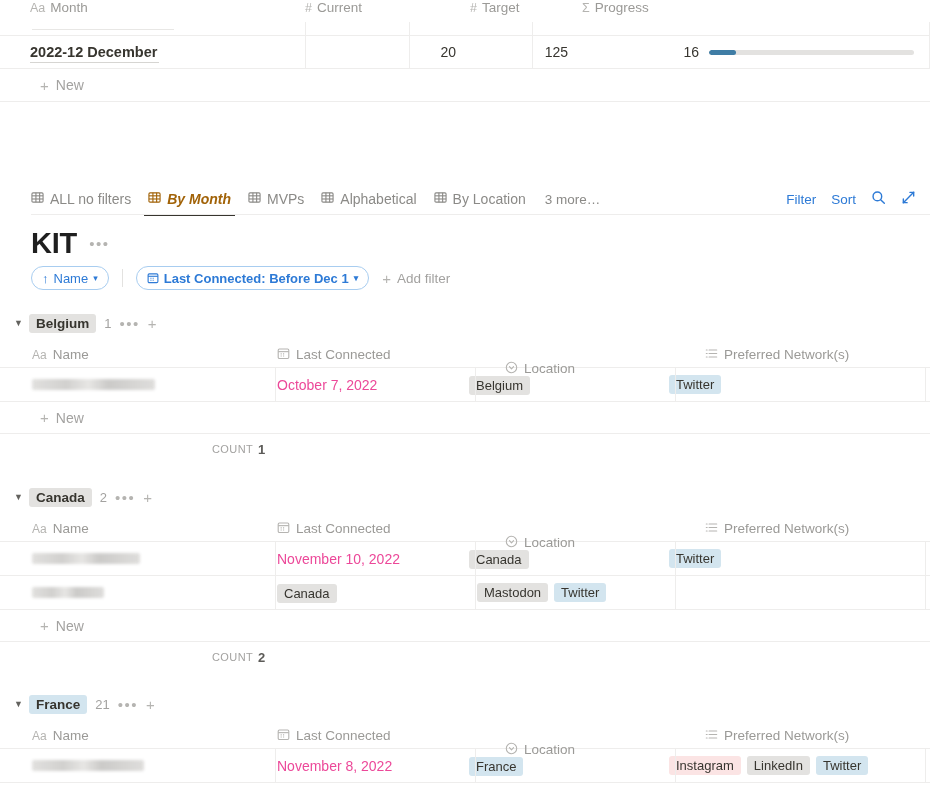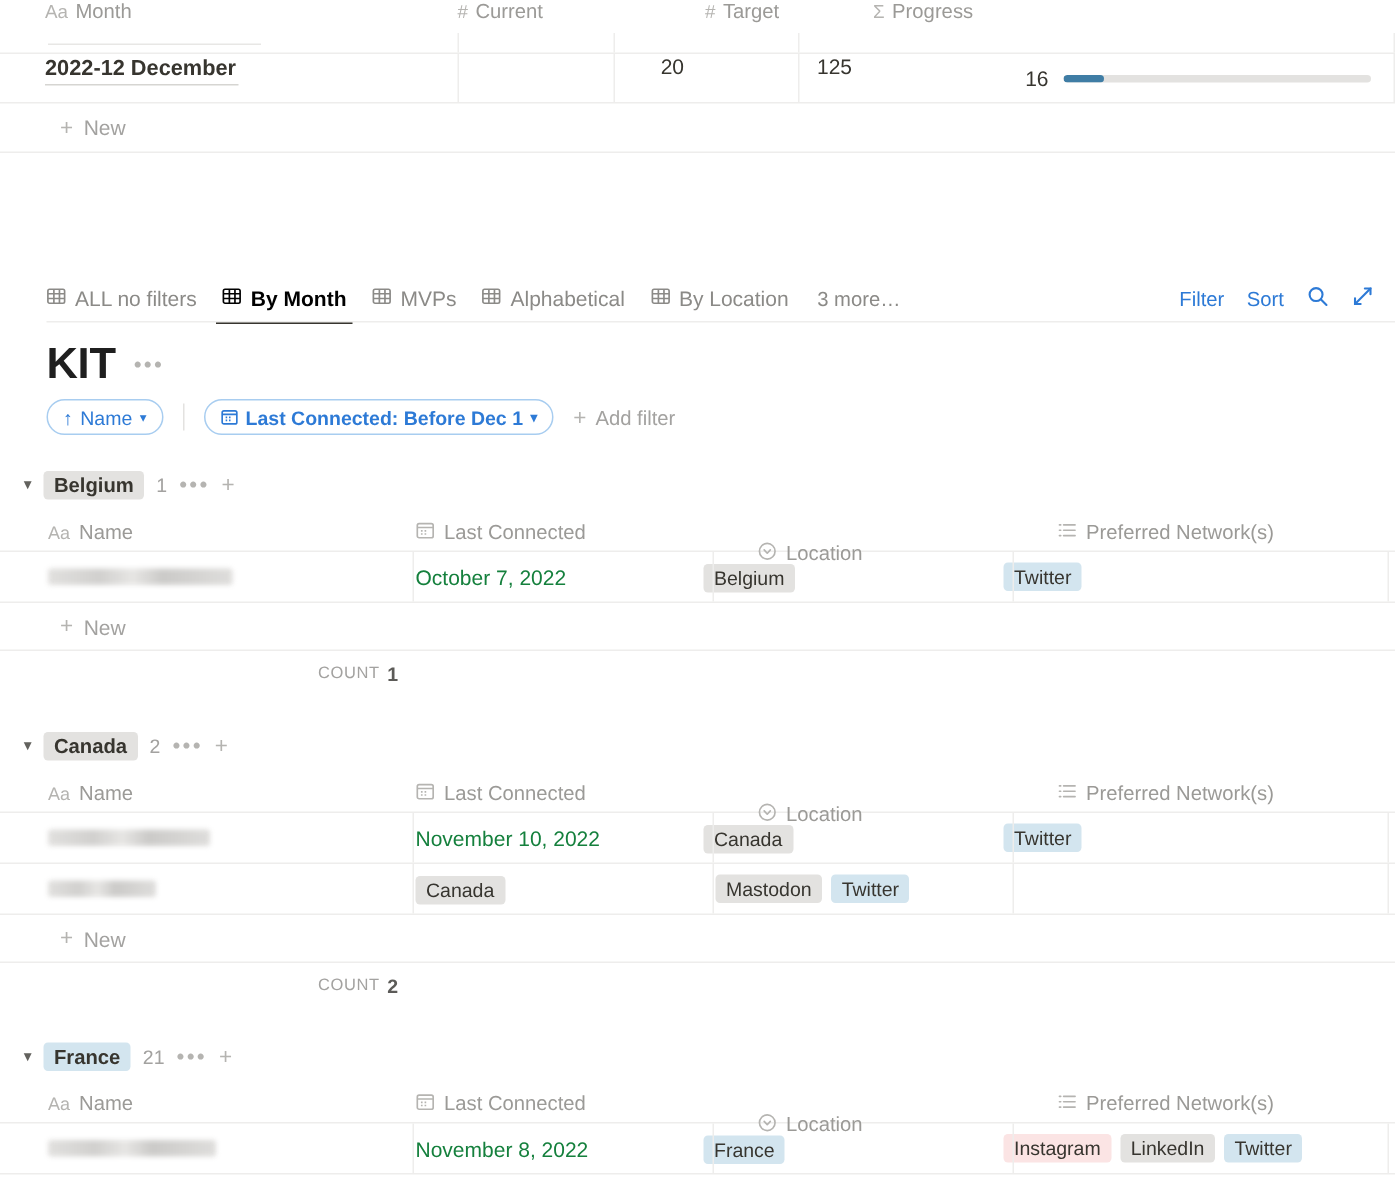--- a/index.html
+++ b/index.html
@@ -30,21 +30,21 @@
     height: 14px; border-bottom: 1px solid #eeedec; position: relative;
   }
   .tt-ghostrow .gline {
     position: absolute; left: 32px; top: 7px; width: 142px;
     border-top: 1px solid #e8e7e5;
   }
   .tt-ghostrow .vdiv, .tt-row .vdiv {
     position: absolute; top: 0; bottom: 0; width: 1px; background: #eeedec;
   }
   .tt-row {
-    position: relative; height: 33px; display: flex; 
+    position: relative; height: 33px; display: flex; align-items: center;
     border-bottom: 1px solid #eeedec; padding-left: 30px; font-size: 14px;
   }
   .tt-row .month-cell {
     width: 275px; font-weight: 600; font-size: 14.5px;
     border-bottom: 1px solid #d6d5d2; display: inline-block;
     line-height: 20px; width: auto; padding-right: 2px;
   }
   .month-wrap { width: 275px; }
   .num-cell { text-align: right; padding-right: 14px; font-size: 14px; color: #37352f; }
   .n-current { width: 165px; }
@@ -67,21 +67,21 @@
   
   .tabbar {
     position: absolute; left: 0; top: 184px; width: 930px; height: 30px;
     display: flex; align-items: center; padding-left: 31px;
   }
   .tab {
     display: flex; align-items: center; gap: 6px; height: 30px;
     margin-right: 17px; font-size: 14px; color: #8b8a87; white-space: nowrap;
     position: relative; cursor: pointer;
   }
-  .tab.active { color: #000000; font-weight: 600; }
+  .tab.active { color: #a16207; font-weight: 600; font-style: italic; }
   .tab.active::after {
     content: ""; position: absolute; left: -4px; right: -4px; bottom: -2px;
     height: 2px; background: #37352f;
   }
   .tab .gicon { width: 13px; height: 13px; display: inline-block; }
   .tab-more { font-size: 13.5px; color: #8b8a87; margin-left: 2px; }
   .tabbar-right {
     margin-left: auto; display: flex; align-items: center; gap: 15px;
     padding-right: 14px; color: #2d7ad6; font-size: 13.5px;
   }
@@ -143,21 +143,21 @@
   }
   .gt-row .cdiv {
     position: absolute; top: 0; bottom: 0; width: 1px; background: #eeedec;
   }
   .redact {
     height: 11px; border-radius: 2px;
     background: linear-gradient(90deg,#e0dfdd 0%, #cfcecc 28%, #e6e5e3 46%, #c9c8c6 62%, #dddcda 100%);
     filter: blur(1.6px); opacity: .95;
   }
   .cell-name { width: 245px; display: flex; align-items: center; }
-  .cell-date { width: 192px; color: #15803d; }
+  .cell-date { width: 192px; color: #ec4899; }
   .cell-loc  { width: 200px; }
   .cell-net  { flex: 1; display: flex; align-items: center; gap: 6px; }
   .pill { padding: 2px 7px; border-radius: 3px; font-size: 13px; color: #37352f; white-space: nowrap; }
 
   .gt-new {
     display: flex; align-items: center; gap: 7px; height: 32px; padding-left: 40px;
     font-size: 14px; color: #a3a2a0; border-bottom: 1px solid #eeedec;
   }
   .gt-count {
     display: flex; align-items: center; height: 30px; padding-left: 212px;

